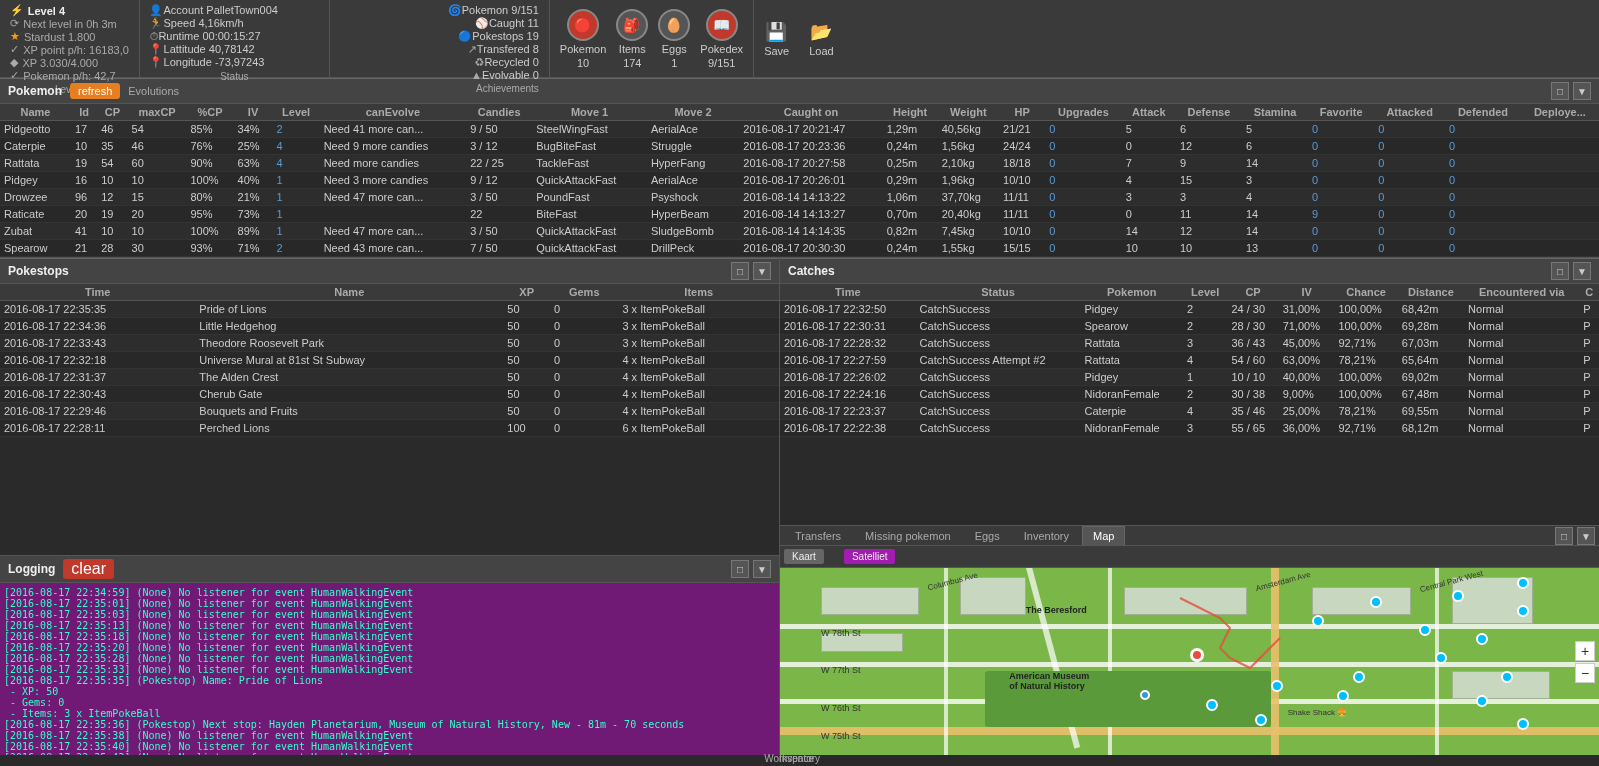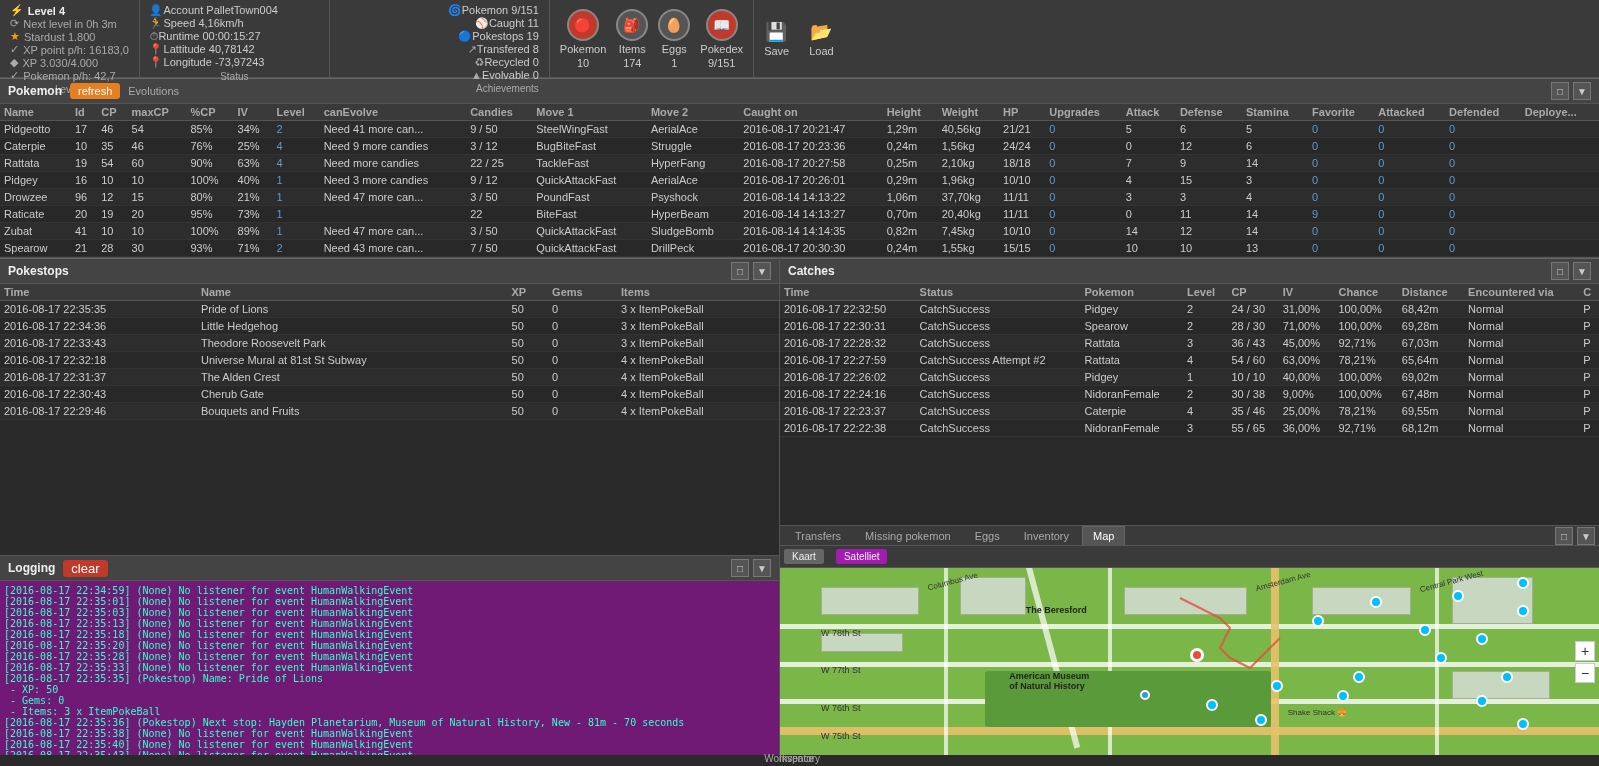--- a/index.html
+++ b/index.html
@@ -147,21 +147,21 @@
     }
     .data-table {
       width: 100%;
       border-collapse: collapse;
       font-size: 11px;
     }
     .data-table th {
       background: #3a3a3a;
       color: #aaa;
       padding: 2px 4px;
-      text-align: left;
+      text-align: center;
       border-bottom: 1px solid #555;
       white-space: nowrap;
       position: sticky;
       top: 0;
     }
     .data-table td {
       padding: 2px 4px;
       border-bottom: 1px solid #333;
       white-space: nowrap;
     }
@@ -200,21 +200,21 @@
       border-bottom: 1px solid #555;
     }
     .log-header .title { color: #eee; font-weight: bold; font-size: 12px; }
     .clear-btn {
       background: #c0392b;
       color: #fff;
       border: none;
       padding: 1px 8px;
       border-radius: 3px;
       cursor: pointer;
-      font-size: 13px;
+      font-size: 16px;
     }
     .log-content {
       background: #701a75;
       color: #3fc; 
       font-family: monospace;
       font-size: 10px;
       padding: 4px;
       overflow-y: auto;
       flex: 1;
       white-space: pre;
@@ -748,20 +748,27 @@
                 <td>0</td>
                 <td>4 x ItemPokeBall</td>
               </tr>
               <tr>
                 <td>2016-08-17 22:29:46</td>
                 <td>Bouquets and Fruits</td>
                 <td>50</td>
                 <td>0</td>
                 <td>4 x ItemPokeBall</td>
               </tr>
+              <tr>
+                <td>2016-08-17 22:28:11</td>
+                <td>Perched Lions</td>
+                <td>100</td>
+                <td>0</td>
+                <td>6 x ItemPokeBall</td>
+              </tr>
             </tbody>
         </table>
       </div>
     </div>
 
     <div class="logging-panel">
       <div class="log-header">
         <span class="title">Logging</span>
         <button class="clear-btn">clear</button>
         <div style="margin-left:auto;display:flex;gap:4px;">
@@ -924,21 +931,21 @@
         <div class="map-tab">Transfers</div>
         <div class="map-tab">Missing pokemon</div>
         <div class="map-tab">Eggs</div>
         <div class="map-tab">Inventory</div>
         <div class="map-tab active">Map</div>
         <div style="margin-left:auto;display:flex;gap:4px;align-items:center;">
           <button class="ctrl-btn">□</button>
           <button class="ctrl-btn">▼</button>
         </div>
       </div>
-      <div style="display:flex;gap:12px;padding:3px 4px;background:#3a3a3a;border-bottom:1px solid #555;">
+      <div style="display:flex;gap:20px;padding:3px 4px;background:#3a3a3a;border-bottom:1px solid #555;">
         <div class="map-sub-tab" style="background:#666;">Kaart</div>
         <div class="map-sub-tab">Satelliet</div>
       </div>
       <div class="map-content">
 
         <div class="map-roads">
 
           <div class="map-road-h" style="top:30%;background:#fff;opacity:0.8;height:5px;"></div>
           <div class="map-road-h" style="top:50%;background:#fff;opacity:0.8;height:5px;"></div>
           <div class="map-road-h" style="top:70%;background:#fff;opacity:0.8;height:5px;"></div>

